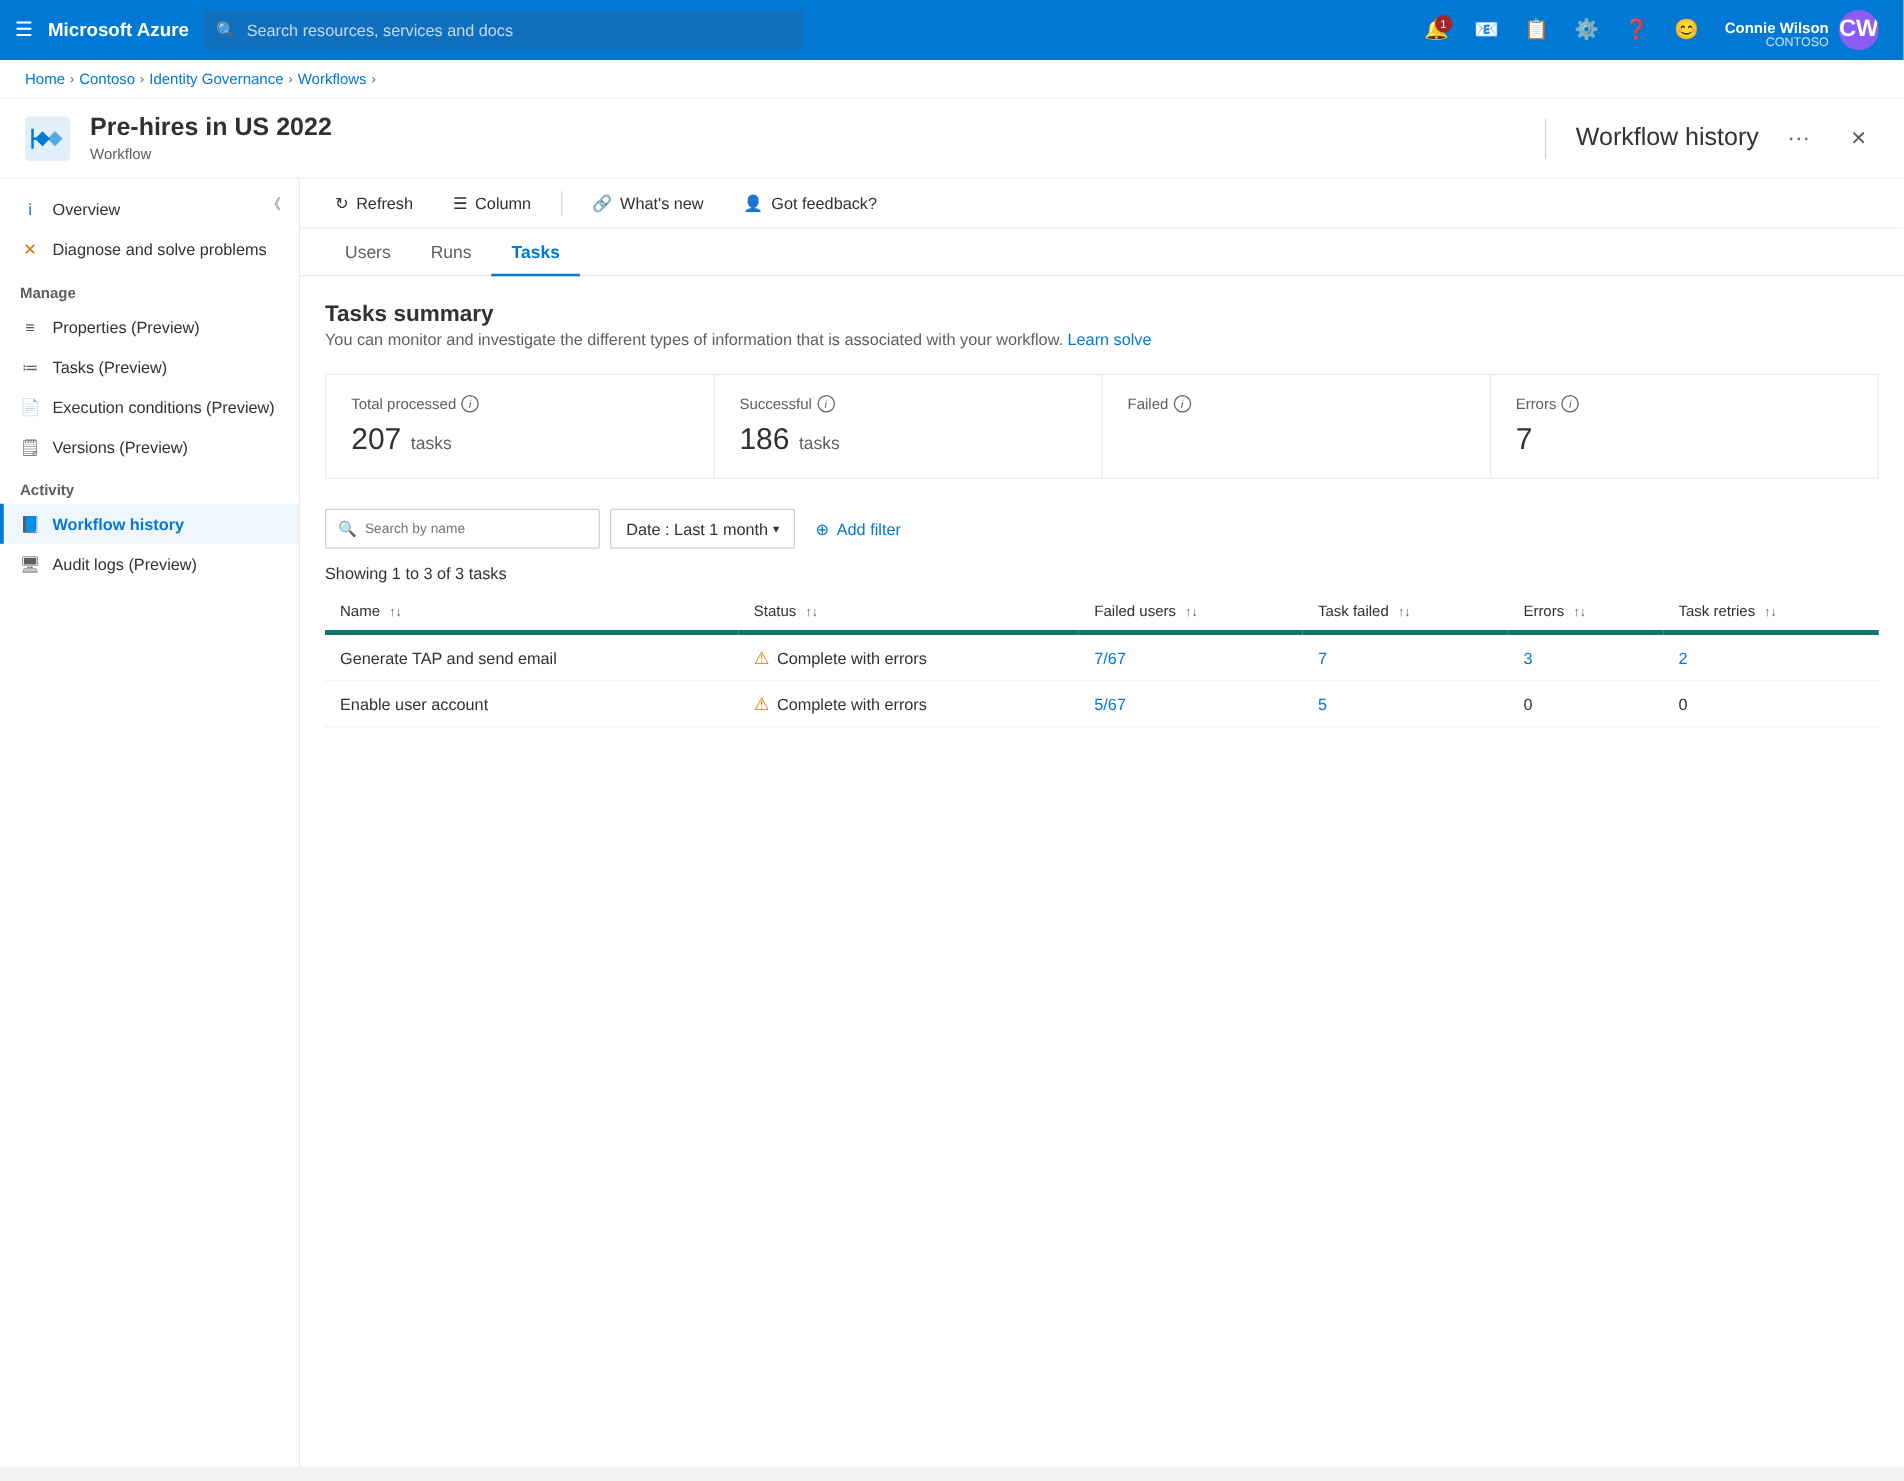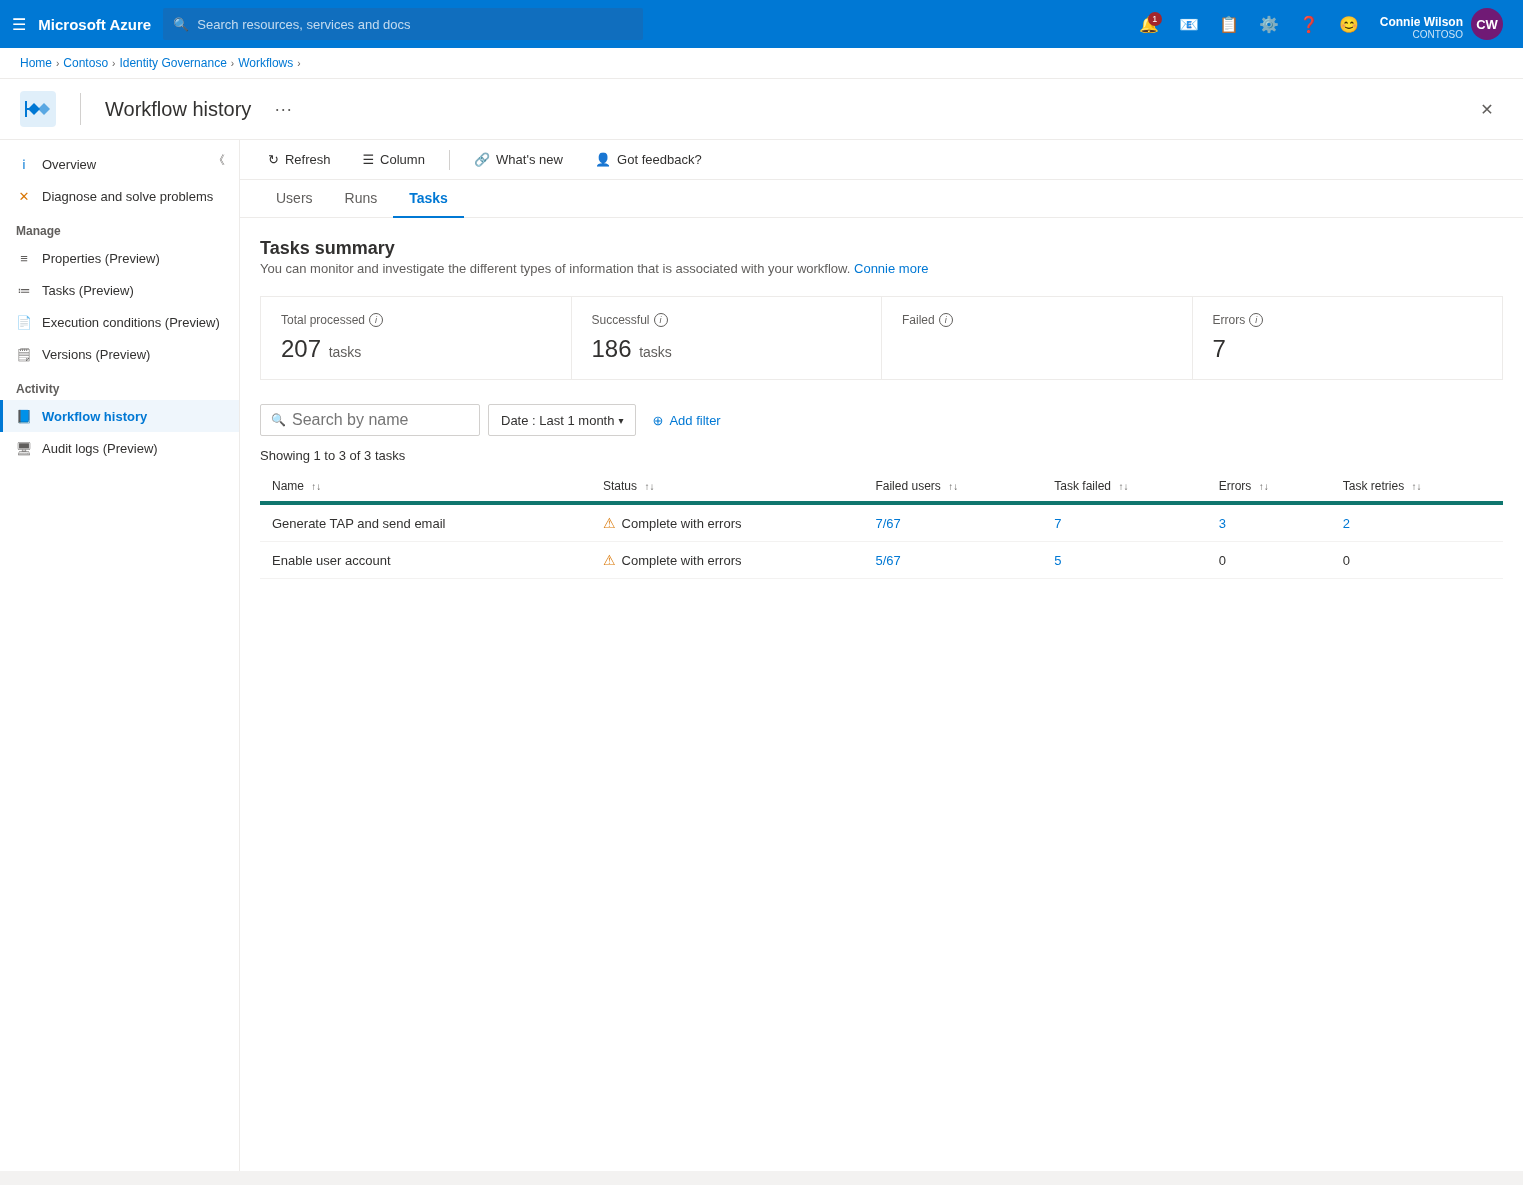--- a/index.html
+++ b/index.html
@@ -28,23 +28,23 @@
     .notification-badge {
       position: absolute; top: 6px; right: 6px;
       background: #a4262c; color: white; border-radius: 50%;
       width: 14px; height: 14px; font-size: 9px; display: flex; align-items: center; justify-content: center;
     }
     .topnav-user { display: flex; align-items: flex-end; gap: 8px; cursor: pointer; padding: 0 8px; }
     .topnav-user-info { text-align: right; }
     .topnav-user-name { font-size: 12px; font-weight: 600; color: white; }
     .topnav-user-org { font-size: 10px; color: rgba(255,255,255,0.8); }
     .topnav-avatar {
-      width: 32px; height: 32px; border-radius: 50%; background: #701a75;
+      width: 32px; height: 32px; border-radius: 50%; background: #8b5cf6;
       overflow: hidden; display: flex; align-items: center; justify-content: center;
-      font-size: 13px; font-weight: 600; color: #fff;
+      font-size: 19px; font-weight: 600; color: #fff;
     }
 
     
     .breadcrumb {
       display: flex; align-items: center; padding: 8px 20px; background: white;
       font-size: 12px; gap: 4px; border-bottom: 1px solid #edebe9;
     }
     .breadcrumb a { color: #0078d4; text-decoration: none; }
     .breadcrumb-sep { color: #605e5c; font-size: 10px; }
 
@@ -135,21 +135,21 @@
       font-size: 9px; font-style: italic; color: #605e5c; cursor: pointer; flex-shrink: 0;
     }
 
     
     .filter-row { display: flex; align-items: center; gap: 8px; margin-bottom: 12px; }
     .search-input {
       display: flex; align-items: center; border: 1px solid #d2d0ce; border-radius: 2px;
       padding: 0 10px; height: 32px; gap: 6px; background: white; width: 220px;
     }
     .search-input input {
-      border: none; outline: none; font-size: 16px; width: 100%; color: #4c1d95;
+      border: none; outline: none; font-size: 11px; width: 100%; color: #4c1d95;
     }
     .filter-chip {
       display: flex; align-items: center; gap: 4px; border: 1px solid #d2d0ce;
       border-radius: 2px; padding: 4px 12px; background: white; cursor: pointer;
       font-size: 13px; color: #323130; height: 32px;
     }
     .add-filter-btn {
       display: flex; align-items: center; gap: 6px; cursor: pointer;
       font-size: 13px; color: #0078d4; padding: 4px 8px; height: 32px; border-radius: 2px;
     }
@@ -220,20 +220,24 @@
 <div class="page-header">
   <div class="page-header-icon">
     <svg class="workflow-icon-svg" viewBox="0 0 36 36" xmlns="http://www.w3.org/2000/svg">
       <rect width="36" height="36" rx="4" fill="#0078d4" opacity="0.12"></rect>
       <path d="M8 18 L14 12 L20 18 L14 24 Z" fill="#0078d4"></path>
       <path d="M18 18 L24 12 L30 18 L24 24 Z" fill="#0078d4" opacity="0.6"></path>
       <line x1="6" y1="10" x2="6" y2="26" stroke="#0078d4" stroke-width="2"></line>
       <line x1="6" y1="18" x2="10" y2="18" stroke="#0078d4" stroke-width="2"></line>
     </svg>
   </div>
+  <div class="page-header-title-group">
+    <div class="page-header-title">Pre-hires in US 2022</div>
+    <div class="page-header-subtitle">Workflow</div>
+  </div>
   <div class="page-header-divider"></div>
   <div class="page-header-section-title">Workflow history</div>
   <div class="page-header-ellipsis">···</div>
   <div class="page-header-close">✕</div>
 </div>
 
 <div class="main-layout">
 
   <div class="sidebar">
     <div class="sidebar-collapse">《</div>
@@ -303,21 +307,21 @@
     <div class="tabs">
       <div class="tab">Users</div>
       <div class="tab">Runs</div>
       <div class="tab active">Tasks</div>
     </div>
 
     <div class="tasks-content">
       <div class="section-title">Tasks summary</div>
       <div class="section-desc">
         <span>You can monitor and investigate the different types of information that is associated with your workflow.</span>
-        <a>Connie more</a>
+        <a>Learn solve</a>
       </div>
 
       <div class="stat-cards">
         <div class="stat-card">
           <div class="stat-card-label">
             <span>Total processed</span>
             <span class="info-icon">i</span>
           </div>
           <div>
             <span class="stat-card-value">207</span>

